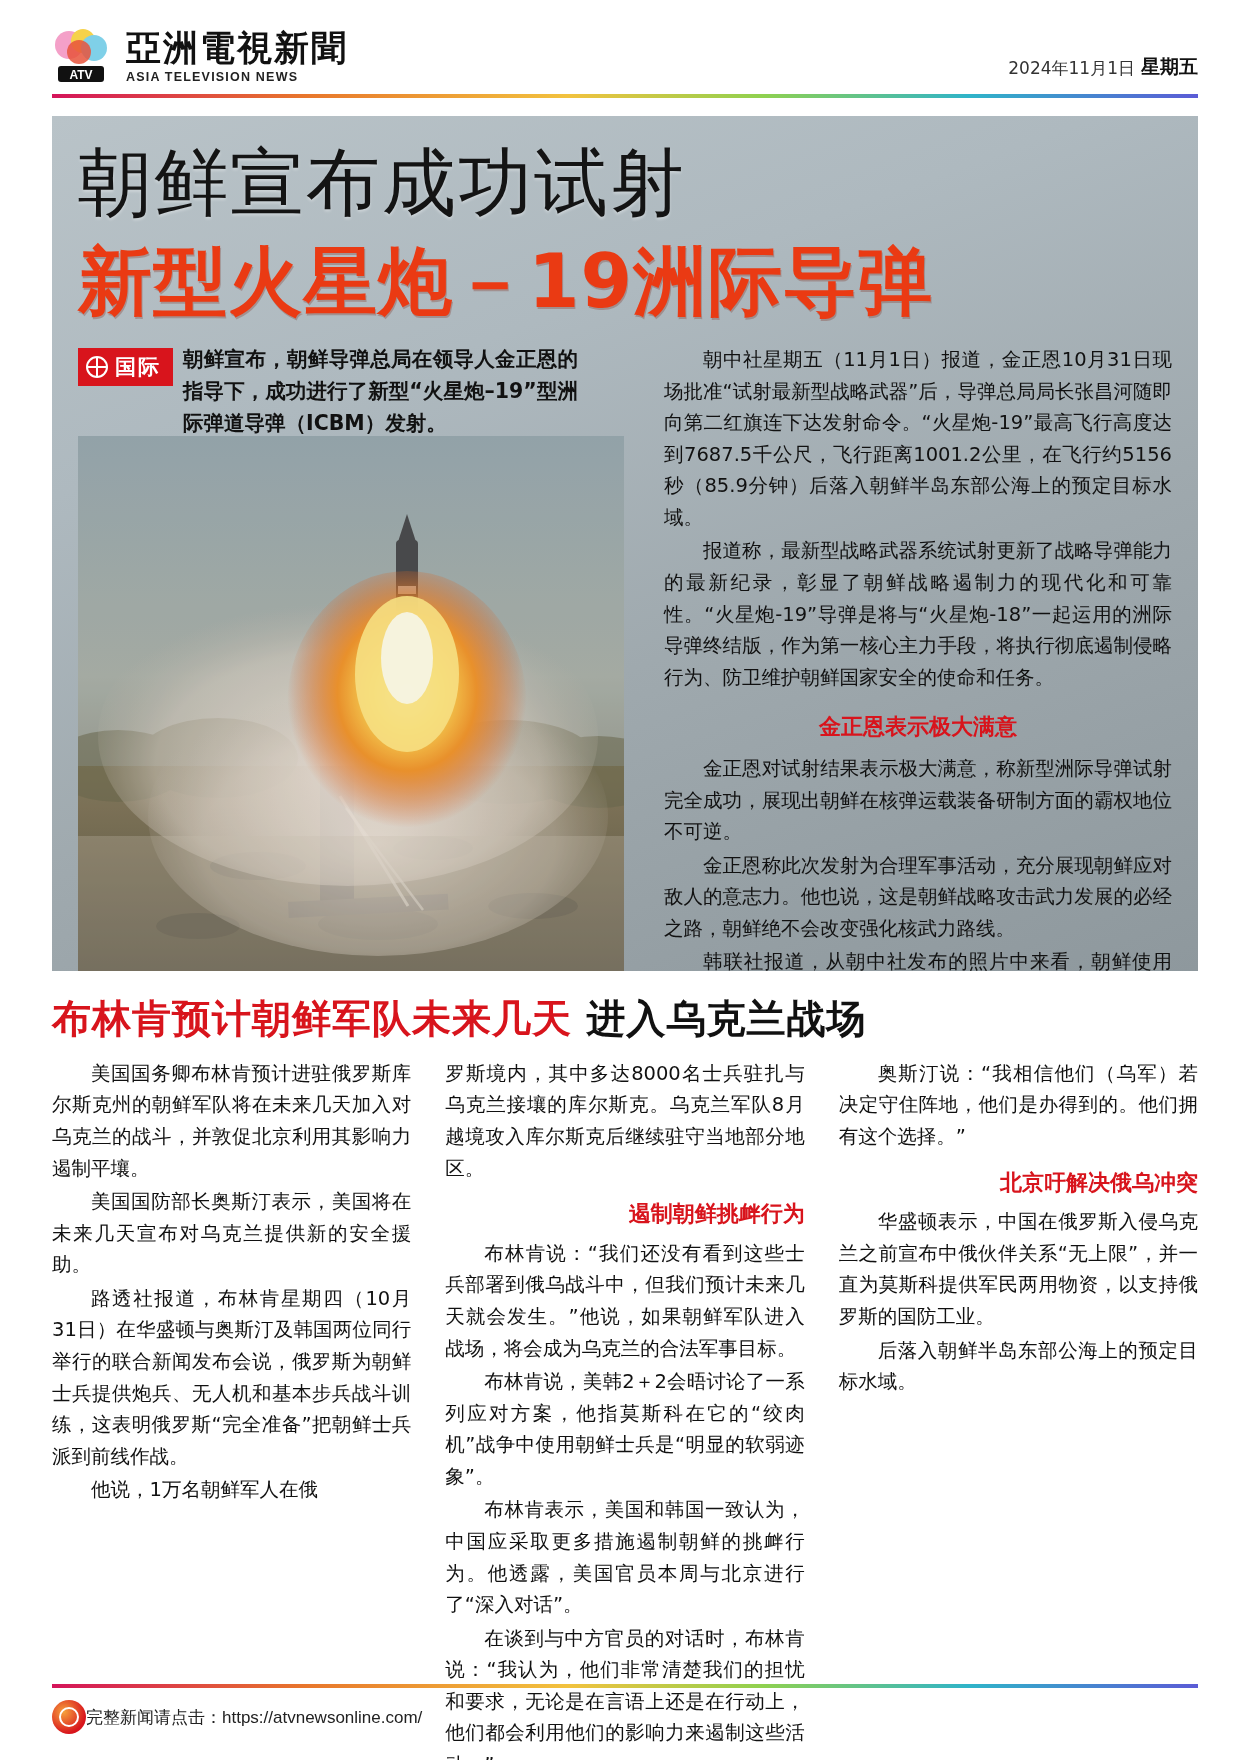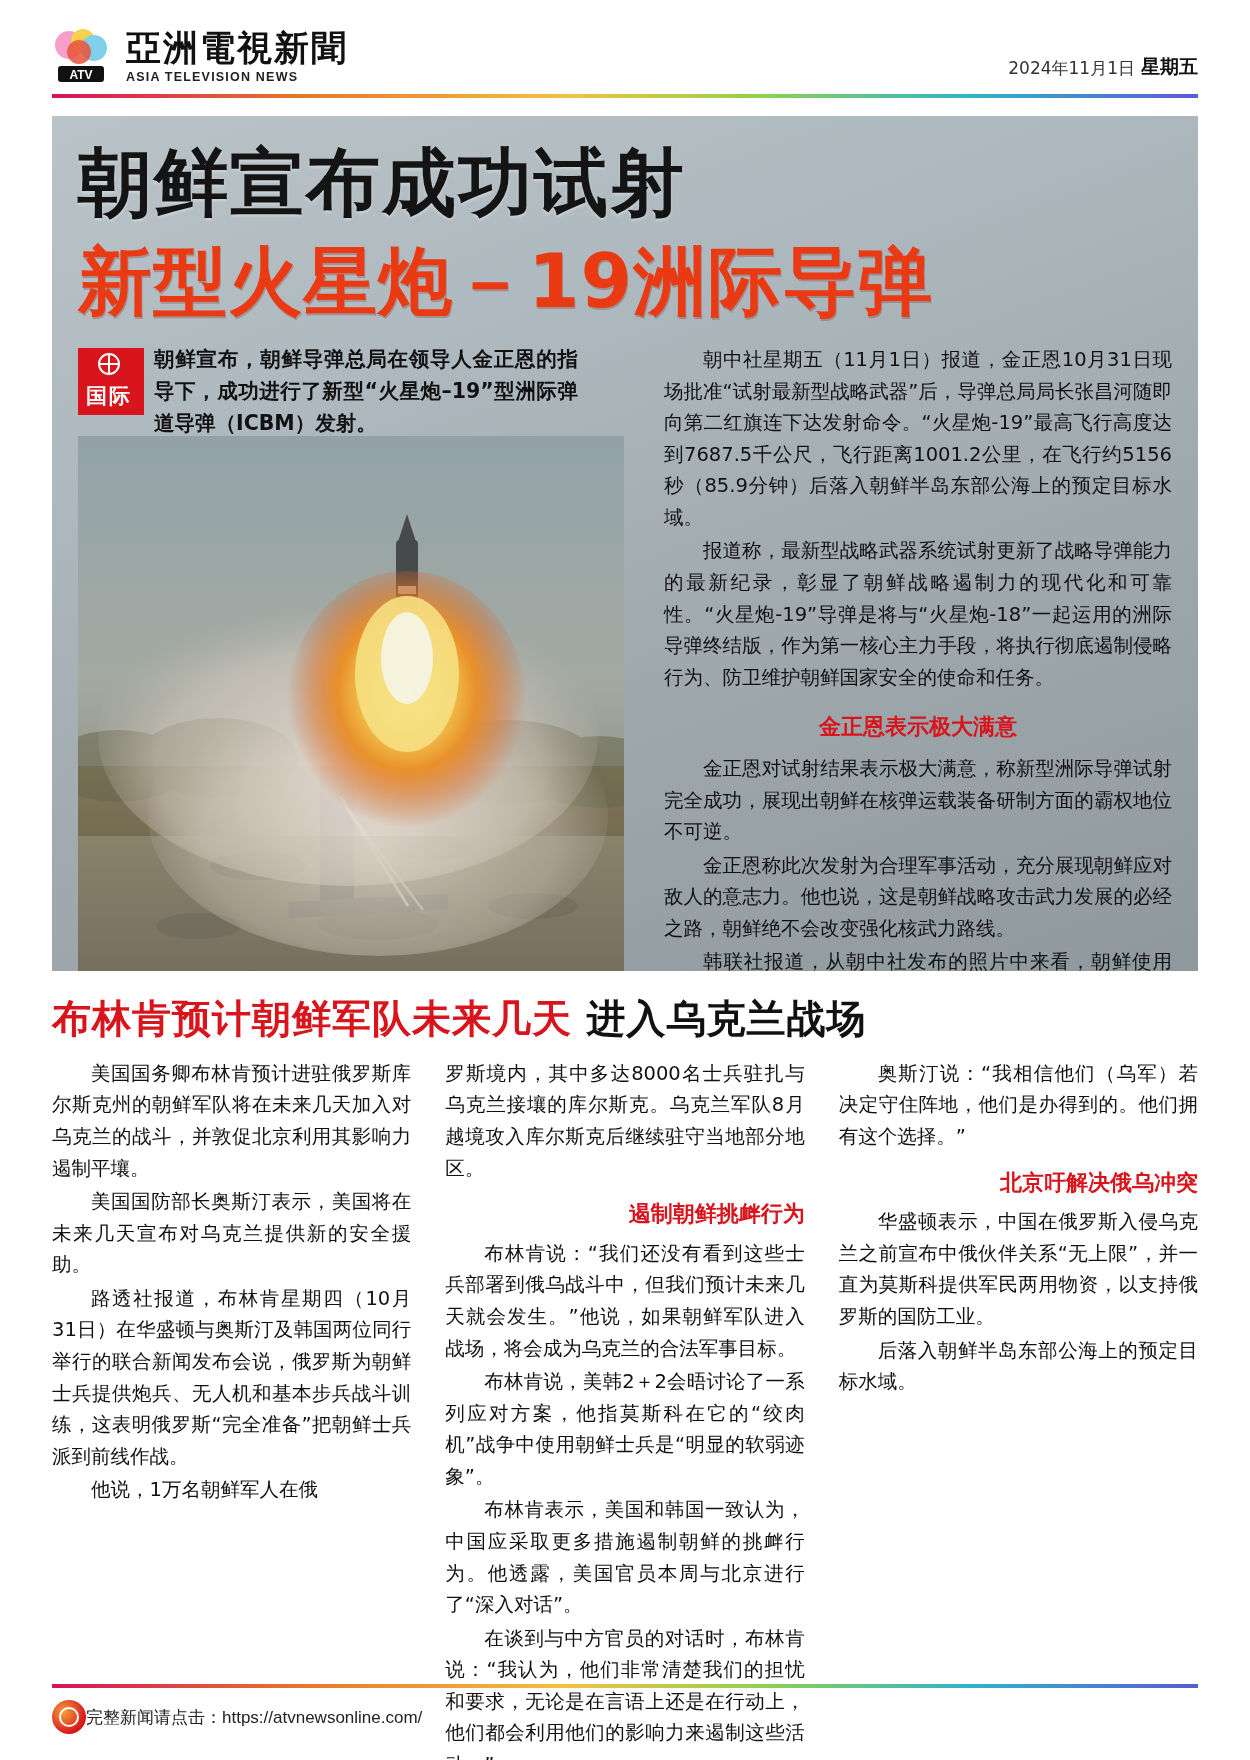--- a/index.html
+++ b/index.html
@@ -47,21 +47,21 @@
     position:relative;
     height:855px;
     background:linear-gradient(160deg,#b9c3c8 0%,#aeb9bf 30%,#9fa9ae 60%,#8e989d 100%);
     overflow:hidden;
   }
   .hero-head {
     position:absolute; top:28px; left:0; width:100%;
     padding:0 26px;
   }
   .hero-title-1 {
-    font-size:74px; font-weight:bold; letter-spacing:2px;
+    font-size:74px; font-weight:normal; letter-spacing:2px;
     color:#141414; line-height:1.05;
     text-shadow:0 2px 3px rgba(255,255,255,.35);
   }
   .hero-title-2 {
     font-size:74px; font-weight:bold; letter-spacing:1px;
     color:#ea3a13; line-height:1.08; margin-top:20px;
     text-shadow:1px 2px 0 rgba(120,20,0,.25);
   }
 
   .hero-body { position:absolute; top:228px; left:0; width:100%; height:627px; }
@@ -69,21 +69,20 @@
   .lead-col {
     position:absolute; left:26px; top:0; width:500px;
   }
   .cat-row { display:flex; align-items:flex-start; gap:10px; }
   .cat-badge {
     display:flex; align-items:center; gap:7px;
     background:#d8141c; color:#fff; padding:5px 12px 5px 8px;
     font-size:21px; font-weight:bold; letter-spacing:2px;
     margin-top:4px;
     white-space:nowrap;
-    flex-direction:column;
   }
   .globe {
     width:22px; height:22px; border-radius:50%;
     border:2px solid #fff; position:relative; flex:none;
   }
   .globe:before {
     content:""; position:absolute; left:50%; top:-1px; width:0; height:20px;
     border-left:2px solid #fff; transform:translateX(-1px);
   }
   .globe:after {

